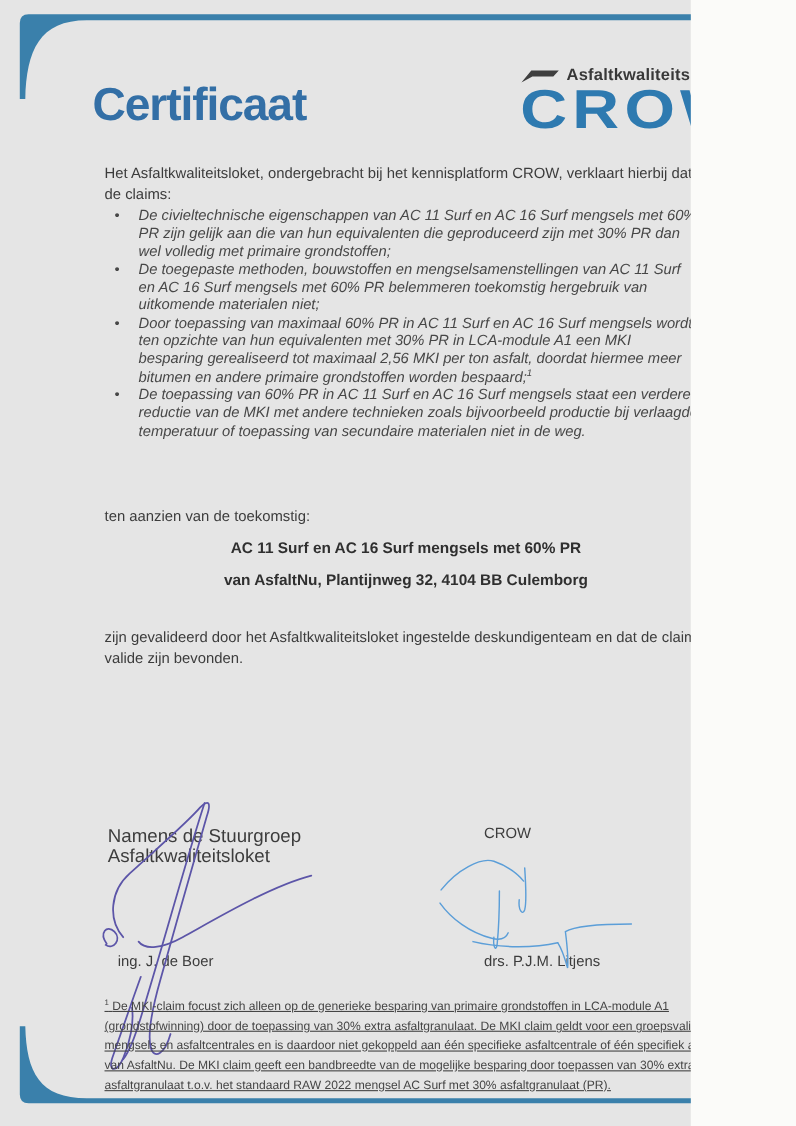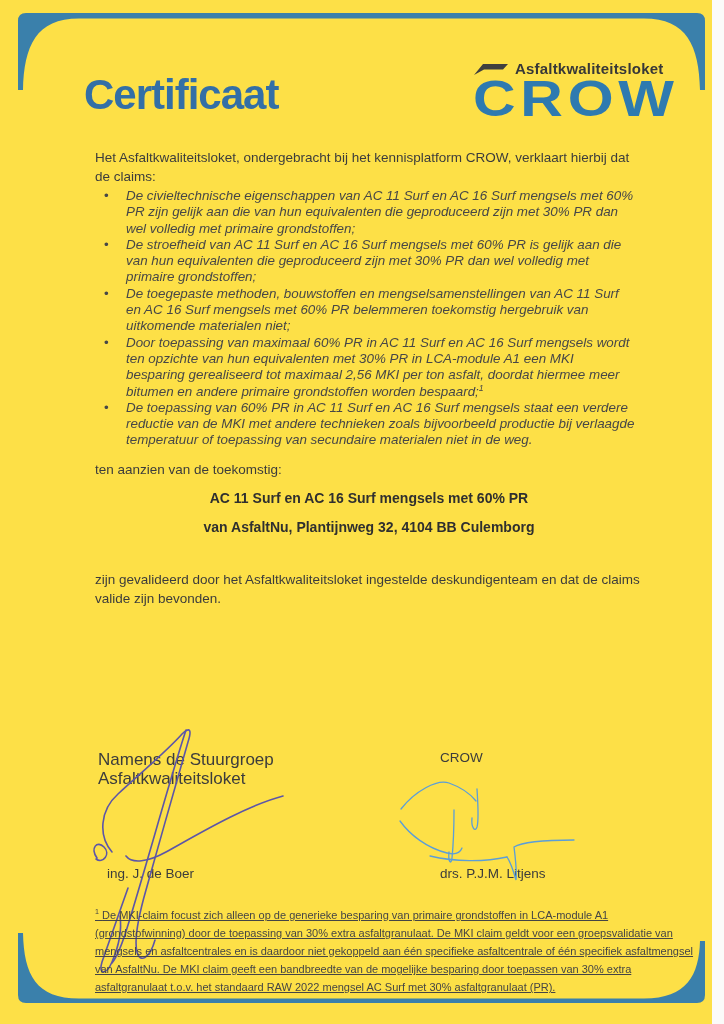--- a/index.html
+++ b/index.html
@@ -9,21 +9,21 @@
     --body_text:#3c3c3c;
     --claim_text:#474747;
     --bold_text:#2f2f2f;
     --footnote_text:#454545;
     --tagline:#383838;
     --ink_left:#5c55a8;
     --ink_right:#5b9ed8;
   }
   html,body{margin:0;padding:0;background:#fbfbf9;}
   .page{
-    position:relative;width:712px;height:1024px;background:#fde047;overflow:hidden;
+    position:relative;width:628px;height:1024px;background:#e5e5e5;overflow:hidden;
     font-family:"Liberation Sans","DejaVu Sans",sans-serif;color:var(--body_text);
   }
   .overlay{position:absolute;left:0;top:0;width:724px;height:1024px;pointer-events:none;}
   .abs{position:absolute;}
   .title{
     left:84px;top:74px;font-size:42px;font-weight:bold;color:var(--title);
     letter-spacing:-1px;line-height:1;
   }
   .logo{left:473px;top:60px;width:240px;}
   .logo-tagline-row{display:flex;align-items:center;gap:6px;}
@@ -79,21 +79,20 @@
       <span class="logo-tagline">Asfaltkwaliteitsloket</span>
     </div>
     <div class="logo-wordmark">CROW</div>
   </div>
 
   <div class="abs intro">Het Asfaltkwaliteitsloket, ondergebracht bij het kennisplatform CROW, verklaart hierbij dat de claims:</div>
 
   <div class="abs claims">
     <ul>
       <li><span>De civieltechnische eigenschappen van AC 11 Surf en AC 16 Surf mengsels met 60% PR zijn gelijk aan die van hun equivalenten die geproduceerd zijn met 30% PR dan wel volledig met primaire grondstoffen;</span></li>
-      <li><span>De stroefheid van AC 11 Surf en AC 16 Surf mengsels met 60% PR is gelijk aan die van hun equivalenten die geproduceerd zijn met 30% PR dan wel volledig met primaire grondstoffen;</span></li>
       <li><span>De toegepaste methoden, bouwstoffen en mengselsamenstellingen van AC 11 Surf en AC 16 Surf mengsels met 60% PR belemmeren toekomstig hergebruik van uitkomende materialen niet;</span></li>
       <li><span>Door toepassing van maximaal 60% PR in AC 11 Surf en AC 16 Surf mengsels wordt ten opzichte van hun equivalenten met 30% PR in LCA-module A1 een MKI besparing gerealiseerd tot maximaal 2,56 MKI per ton asfalt, doordat hiermee meer bitumen en andere primaire grondstoffen worden bespaard;</span><sup>1</sup></li>
       <li><span>De toepassing van 60% PR in AC 11 Surf en AC 16 Surf mengsels staat een verdere reductie van de MKI met andere technieken zoals bijvoorbeeld productie bij verlaagde temperatuur of toepassing van secundaire materialen niet in de weg.</span></li>
     </ul>
   </div>
 
   <div class="abs label">ten aanzien van de toekomstig:</div>
   <div class="abs product-line pl1">AC 11 Surf en AC 16 Surf mengsels met 60% PR</div>
   <div class="abs product-line pl2">van AsfaltNu, Plantijnweg 32, 4104 BB Culemborg</div>
 

